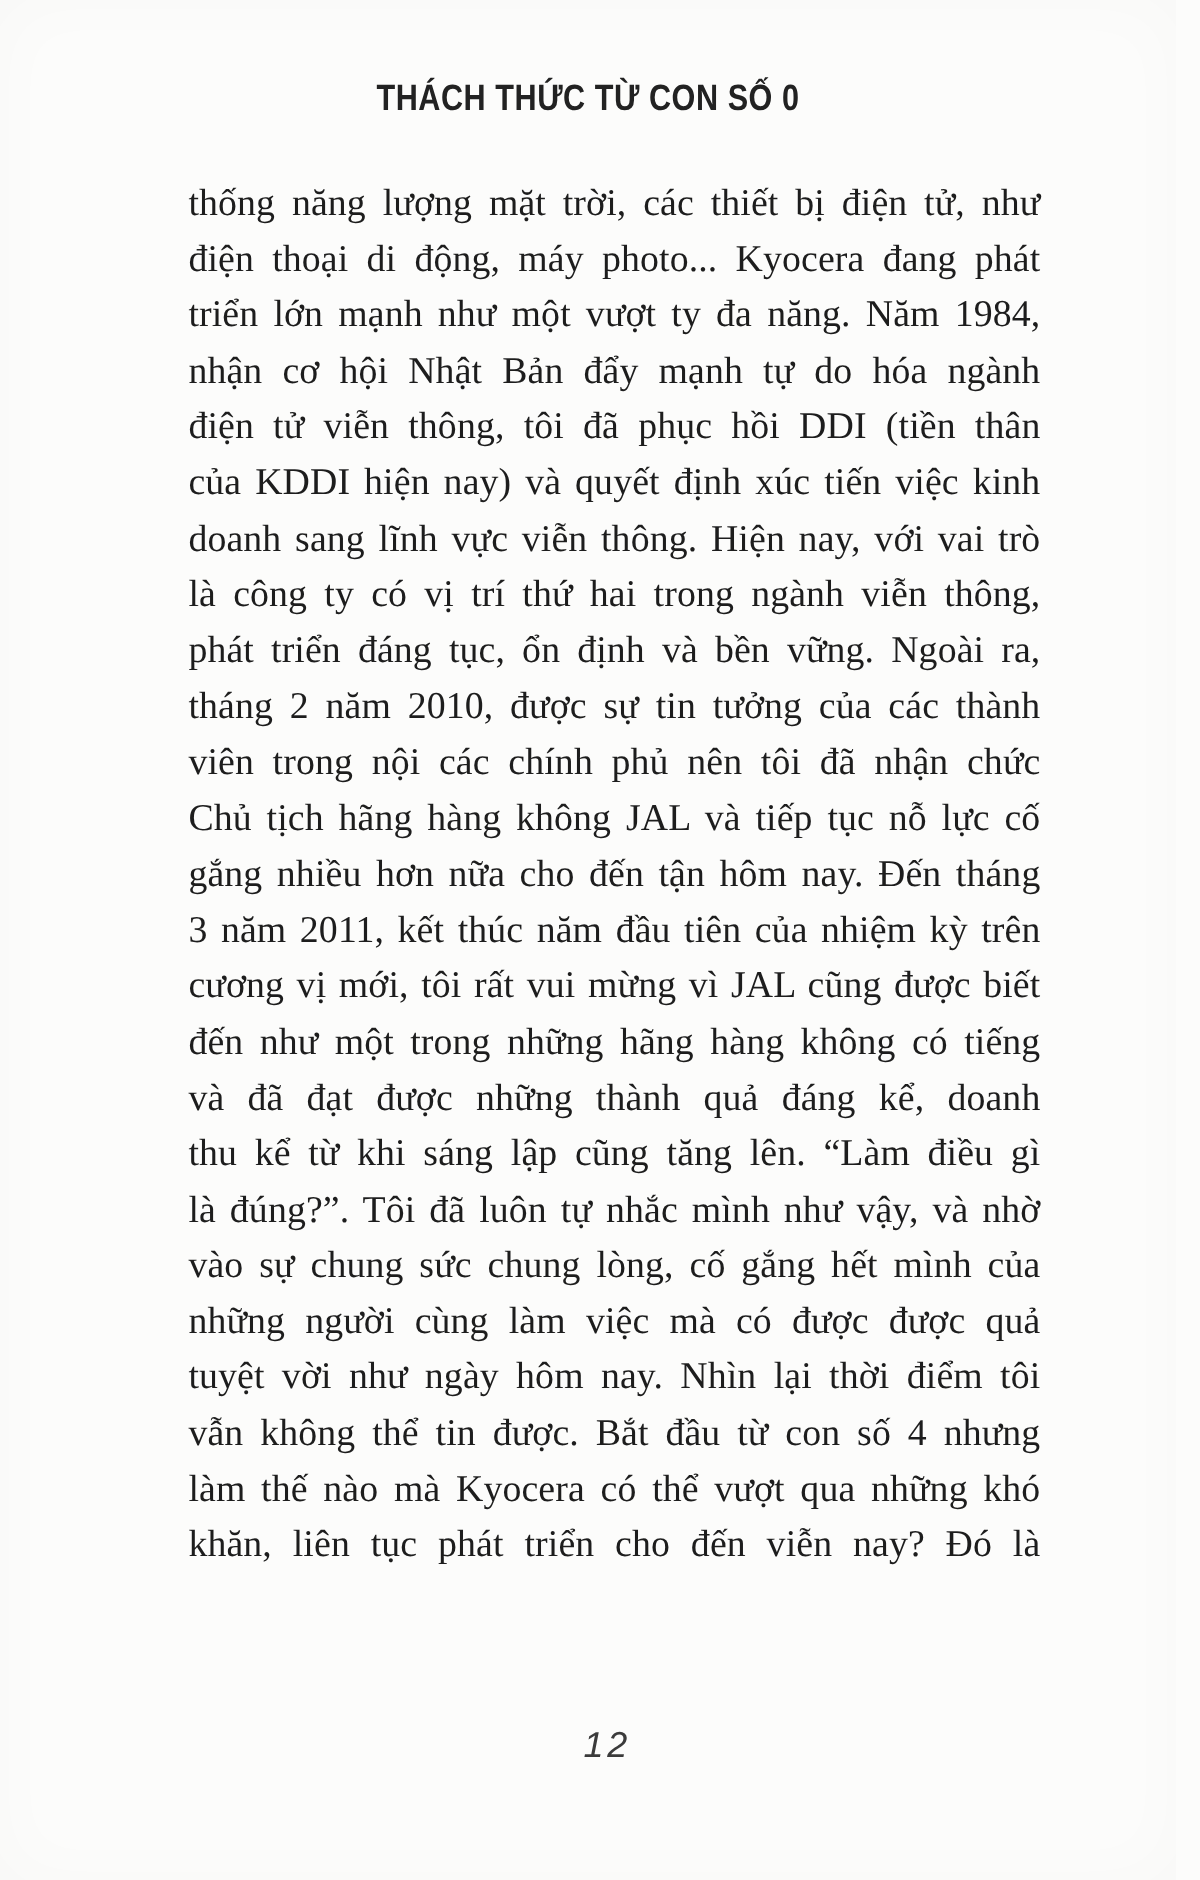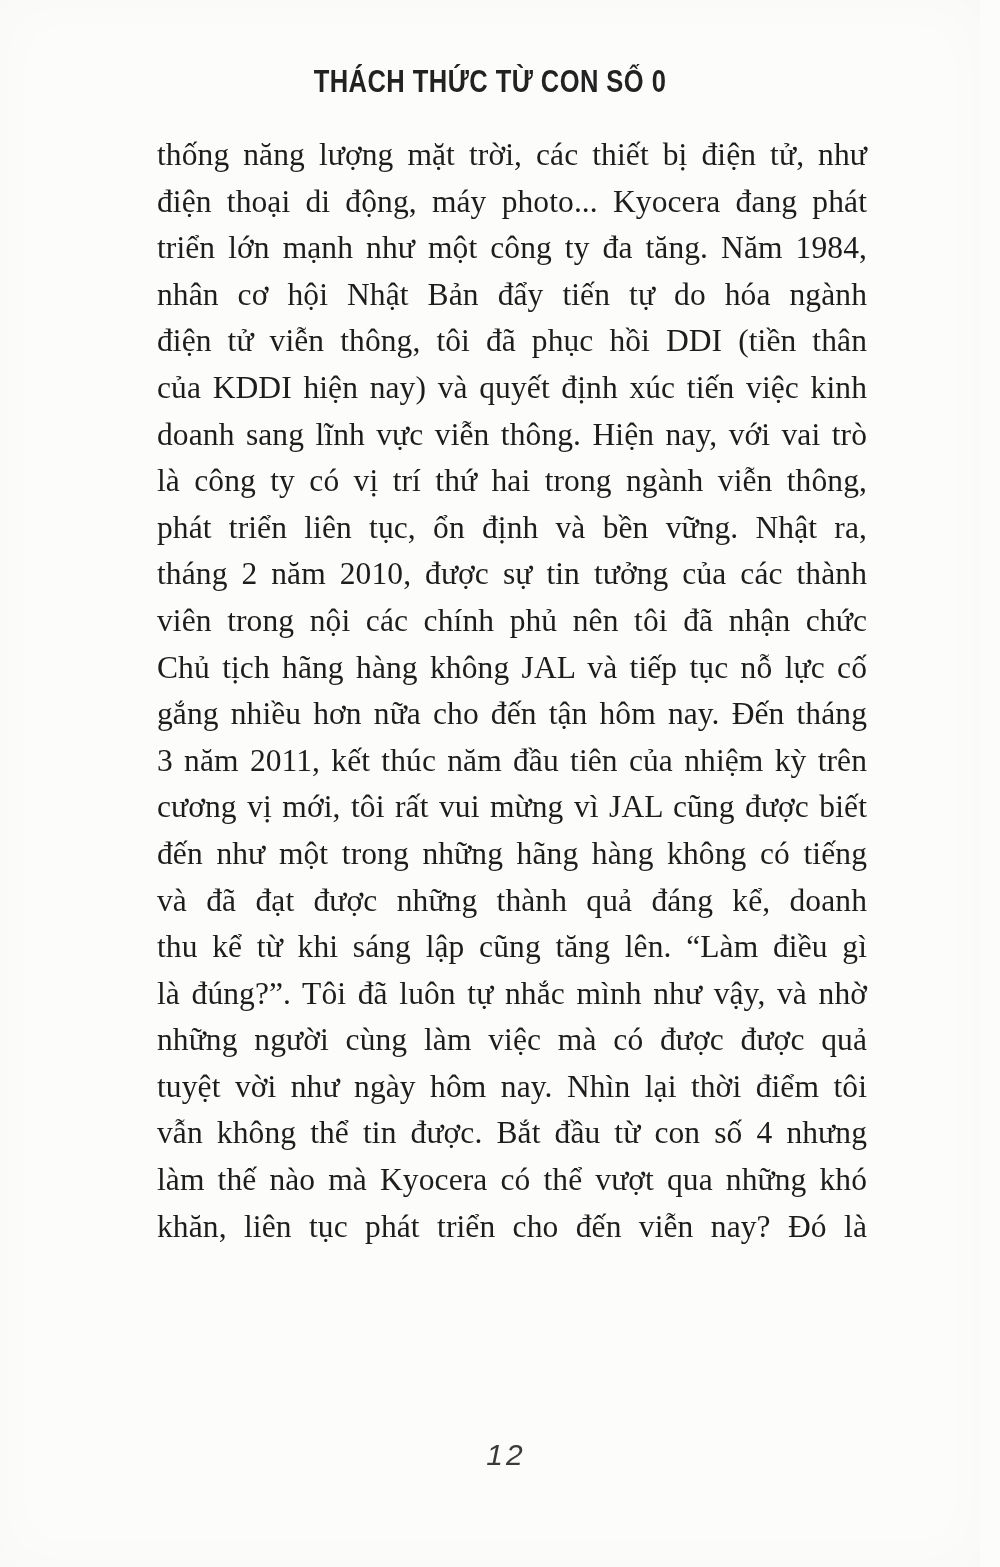--- a/index.html
+++ b/index.html
@@ -32,21 +32,21 @@
     font-size: 29px;
     font-weight: 600;
     letter-spacing: 0.5px;
     color: #222;
     transform: scaleX(0.88) scaleY(1.05);
     transform-origin: 50% 50%;
     white-space: nowrap;
   }
   .body-text {
     position: absolute;
-    top: 132px;
+    top: 146px;
     left: 157px;
     width: 710px;
     font-family: "Liberation Serif", "DejaVu Serif", serif;
     font-size: 31.5px;
     color: var(--ink);
   }
   .text-line {
     display: block;
     height: 46.6px;
     line-height: 46.6px;
@@ -73,37 +73,38 @@
 </head>
 <body>
 
 <div class="page">
 
   <div class="running-head">THÁCH THỨC TỪ CON SỐ 0</div>
 
   <div class="body-text">
     <span class="text-line">thống năng lượng mặt trời, các thiết bị điện tử, như</span>
     <span class="text-line">điện thoại di động, máy photo... Kyocera đang phát</span>
-    <span class="text-line">triển lớn mạnh như một công ty đa tăng. Năm 1984,</span>
-    <span class="text-line">nhân cơ hội Nhật Bản đẩy tiến tự do hóa ngành</span>
+    <span class="text-line">triển lớn mạnh như một vượt ty đa năng. Năm 1984,</span>
+    <span class="text-line">nhận cơ hội Nhật Bản đẩy mạnh tự do hóa ngành</span>
     <span class="text-line">điện tử viễn thông, tôi đã phục hồi DDI (tiền thân</span>
     <span class="text-line">của KDDI hiện nay) và quyết định xúc tiến việc kinh</span>
     <span class="text-line">doanh sang lĩnh vực viễn thông. Hiện nay, với vai trò</span>
     <span class="text-line">là công ty có vị trí thứ hai trong ngành viễn thông,</span>
-    <span class="text-line">phát triển liên tục, ổn định và bền vững. Nhật ra,</span>
+    <span class="text-line">phát triển đáng tục, ổn định và bền vững. Ngoài ra,</span>
     <span class="text-line">tháng 2 năm 2010, được sự tin tưởng của các thành</span>
     <span class="text-line">viên trong nội các chính phủ nên tôi đã nhận chức</span>
     <span class="text-line">Chủ tịch hãng hàng không JAL và tiếp tục nỗ lực cố</span>
     <span class="text-line">gắng nhiều hơn nữa cho đến tận hôm nay. Đến tháng</span>
     <span class="text-line">3 năm 2011, kết thúc năm đầu tiên của nhiệm kỳ trên</span>
     <span class="text-line">cương vị mới, tôi rất vui mừng vì JAL cũng được biết</span>
     <span class="text-line">đến như một trong những hãng hàng không có tiếng</span>
     <span class="text-line">và đã đạt được những thành quả đáng kể, doanh</span>
     <span class="text-line">thu kể từ khi sáng lập cũng tăng lên. “Làm điều gì</span>
     <span class="text-line">là đúng?”. Tôi đã luôn tự nhắc mình như vậy, và nhờ</span>
+    <span class="text-line">vào sự chung sức chung lòng, cố gắng hết mình của</span>
     <span class="text-line">những người cùng làm việc mà có được được quả</span>
     <span class="text-line">tuyệt vời như ngày hôm nay. Nhìn lại thời điểm tôi</span>
     <span class="text-line">vẫn không thể tin được. Bắt đầu từ con số 4 nhưng</span>
     <span class="text-line">làm thế nào mà Kyocera có thể vượt qua những khó</span>
     <span class="text-line">khăn, liên tục phát triển cho đến viễn nay? Đó là</span>
   </div>
 
   <div class="page-number">12</div>
 
 </div>

